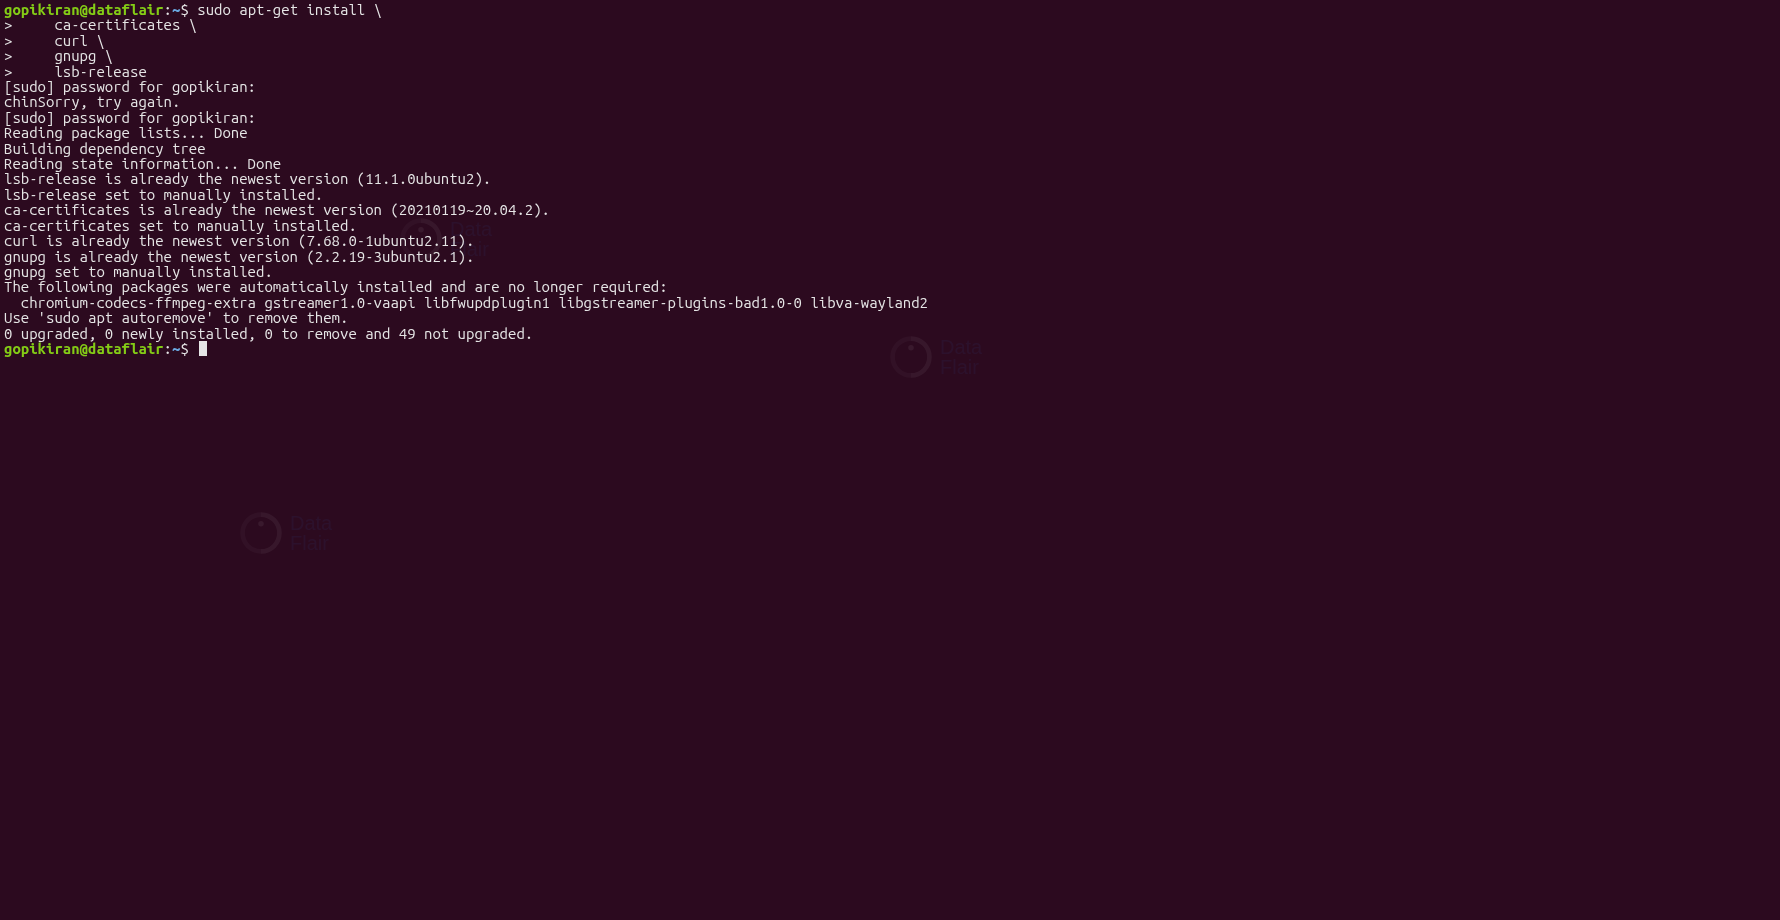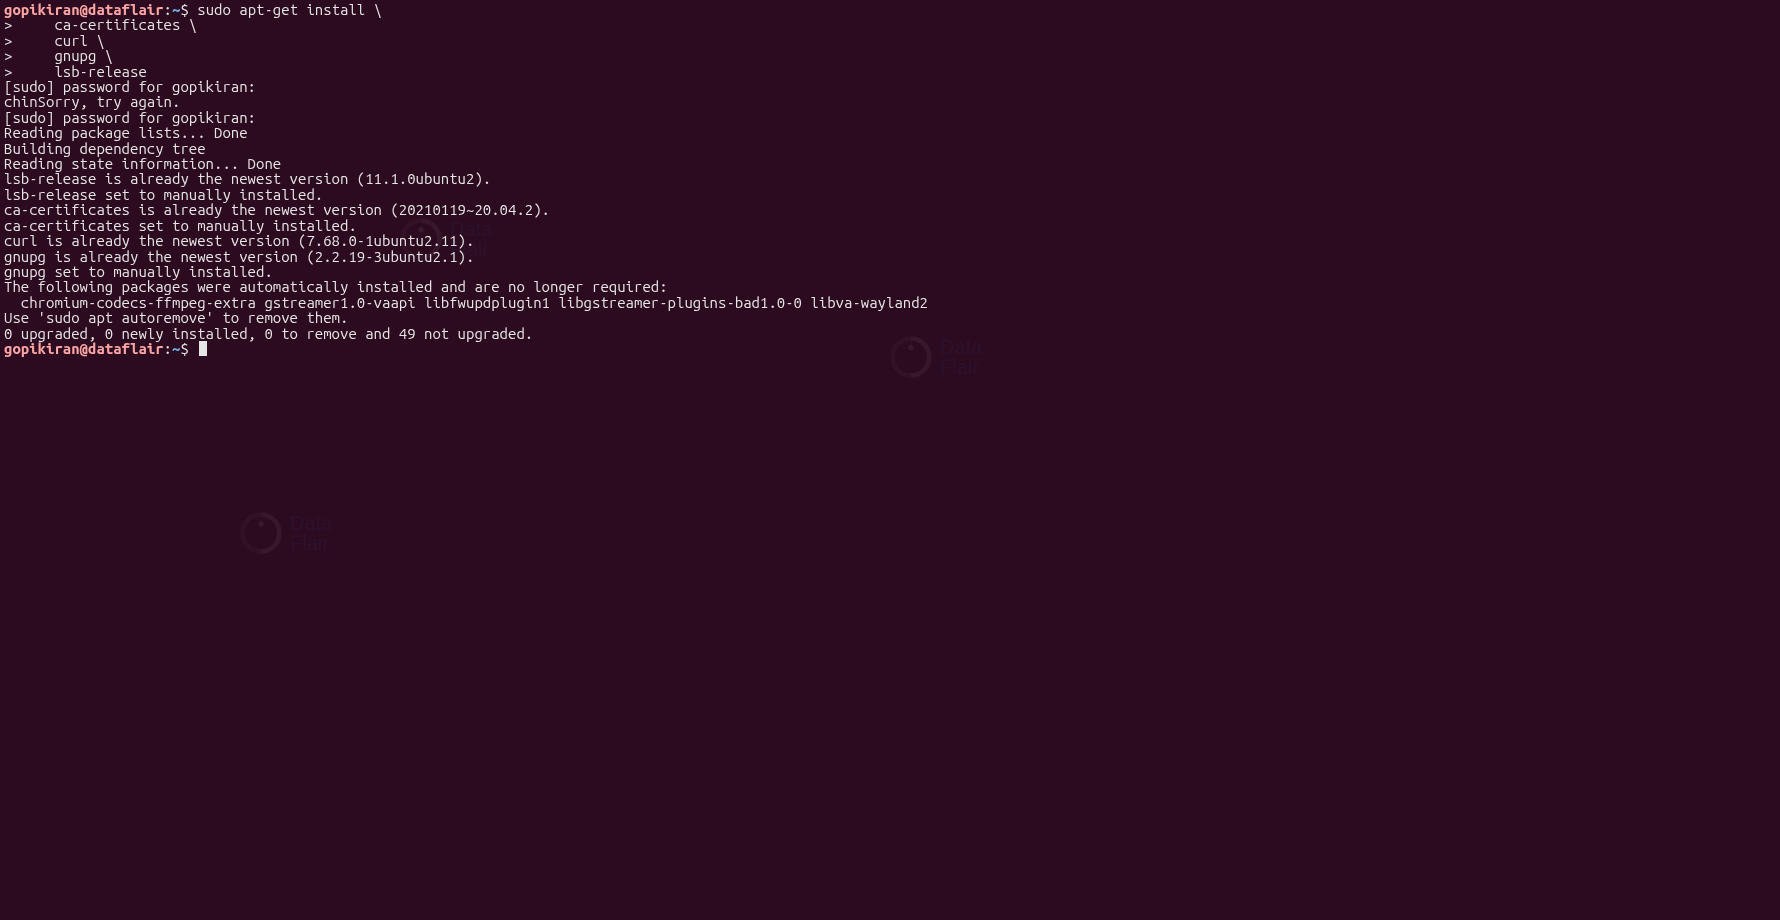--- a/index.html
+++ b/index.html
@@ -13,21 +13,21 @@
     line-height: 15.4px;
     color: #e6e6e6;
     overflow: hidden;
   }
   .terminal {
     position: relative;
     padding: 2px 4px;
     white-space: pre;
   }
   .line { display: block; }
-  .prompt-user { color: #fca5a5; font-weight: bold; }
+  .prompt-user { color: #84cc16; font-weight: bold; }
   .prompt-path { color: #6aa8e0; font-weight: bold; }
   .prompt-sep  { color: #e6e6e6; }
   .cursor {
     display: inline-block;
     width: 8px;
     height: 15px;
     background: #e6e6e6;
     vertical-align: -2px;
     margin-left: 2px;
   }

